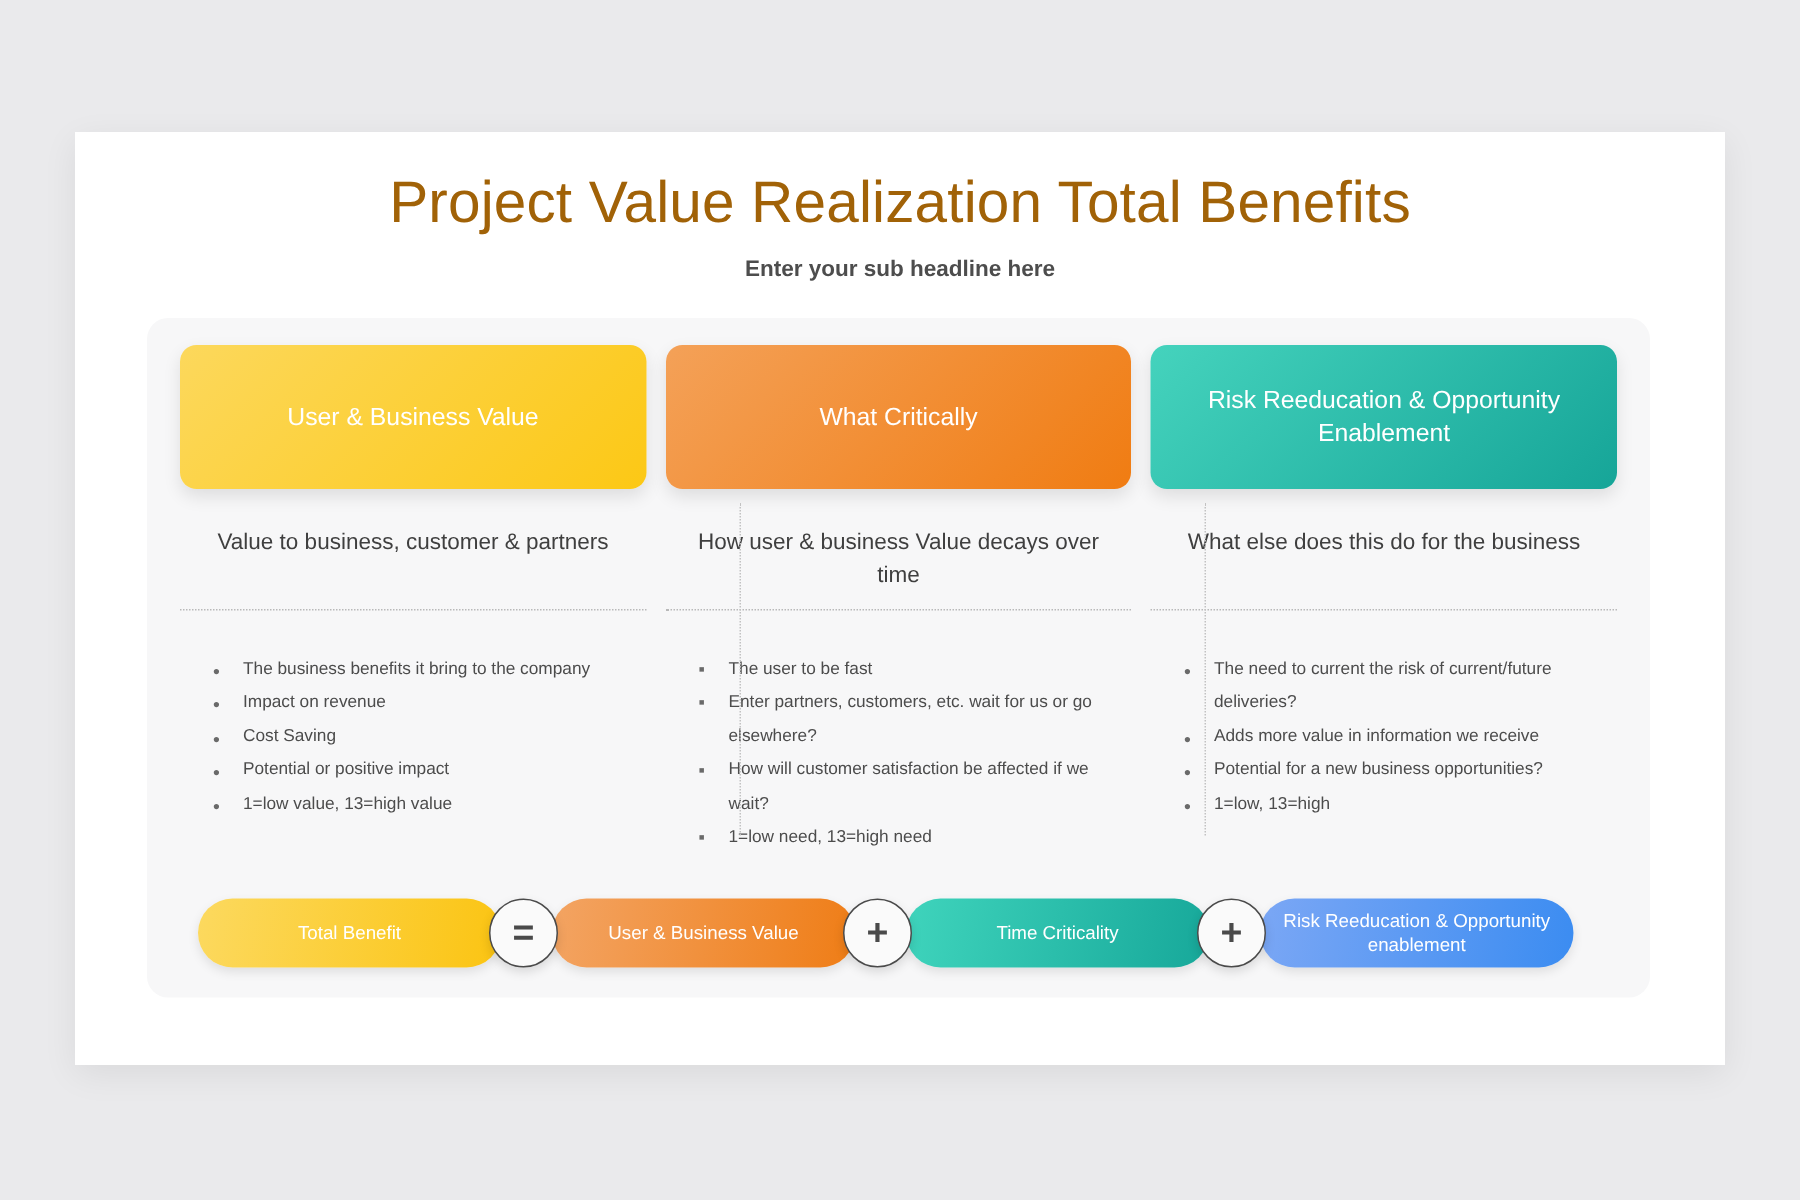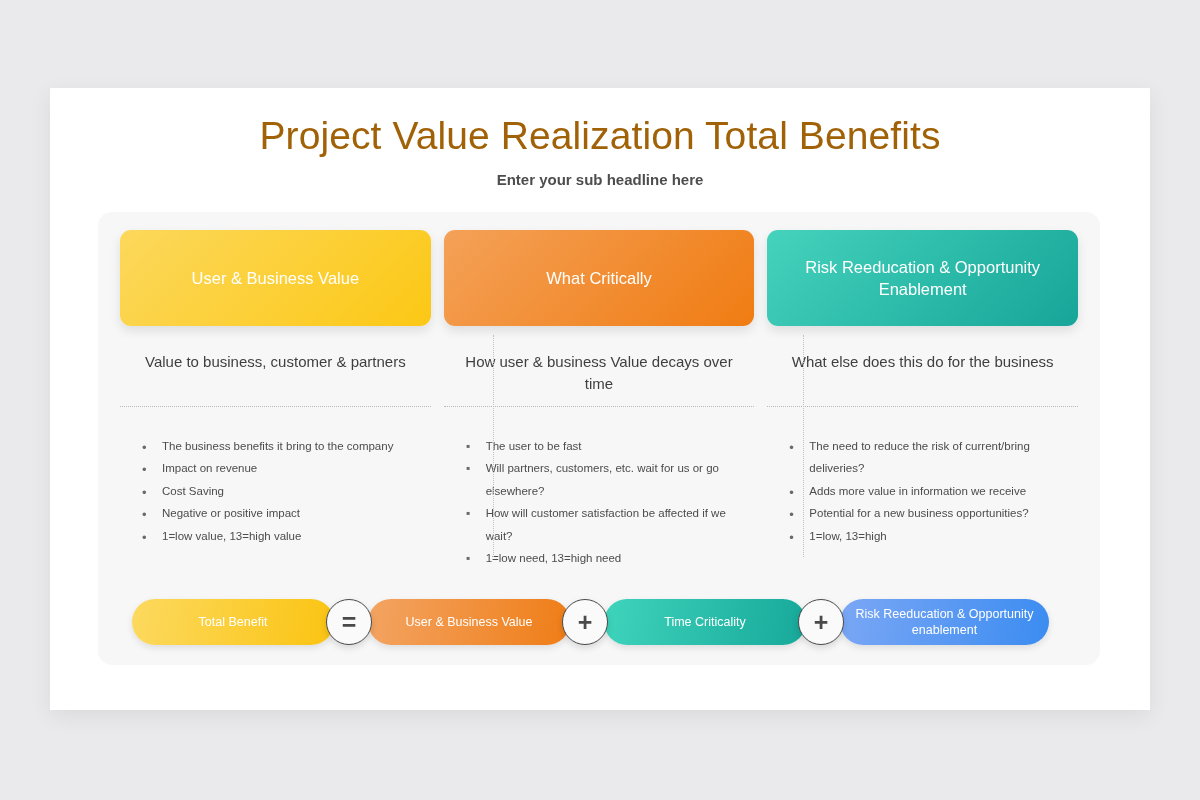--- a/index.html
+++ b/index.html
@@ -201,43 +201,43 @@
     <div class="cards-row">
 
       <div class="card-col">
         <div class="card-head yellow">User &amp; Business Value</div>
         <div class="card-sub">Value to business, customer &amp; partners</div>
         <div class="dotted-h"></div>
         <ul class="bullets round">
           <li>The business benefits it bring to the company</li>
           <li>Impact on revenue</li>
           <li>Cost Saving</li>
-          <li>Negative or positive impact</li>
+          <li>Potential or positive impact</li>
           <li>1=low value, 13=high value</li>
         </ul>
       </div>
 
       <div class="card-col">
         <div class="card-head orange">What Critically</div>
         <div class="card-sub">How user &amp; business Value decays over time</div>
         <div class="dotted-h"></div>
         <ul class="bullets square">
           <li>The user to be fast</li>
-          <li>Will partners, customers, etc. wait for us or go elsewhere?</li>
+          <li>Enter partners, customers, etc. wait for us or go elsewhere?</li>
           <li>How will customer satisfaction be affected if we wait?</li>
           <li>1=low need, 13=high need</li>
         </ul>
       </div>
 
       <div class="card-col">
         <div class="card-head teal">Risk Reeducation &amp; Opportunity Enablement</div>
         <div class="card-sub">What else does this do for the business</div>
         <div class="dotted-h"></div>
         <ul class="bullets round">
-          <li>The need to reduce the risk of current/bring deliveries?</li>
+          <li>The need to current the risk of current/future deliveries?</li>
           <li>Adds more value in information we receive</li>
           <li>Potential for a new business opportunities?</li>
           <li>1=low, 13=high</li>
         </ul>
       </div>
 
     </div>
 
     <div class="v-div one"></div>
     <div class="v-div two"></div>

